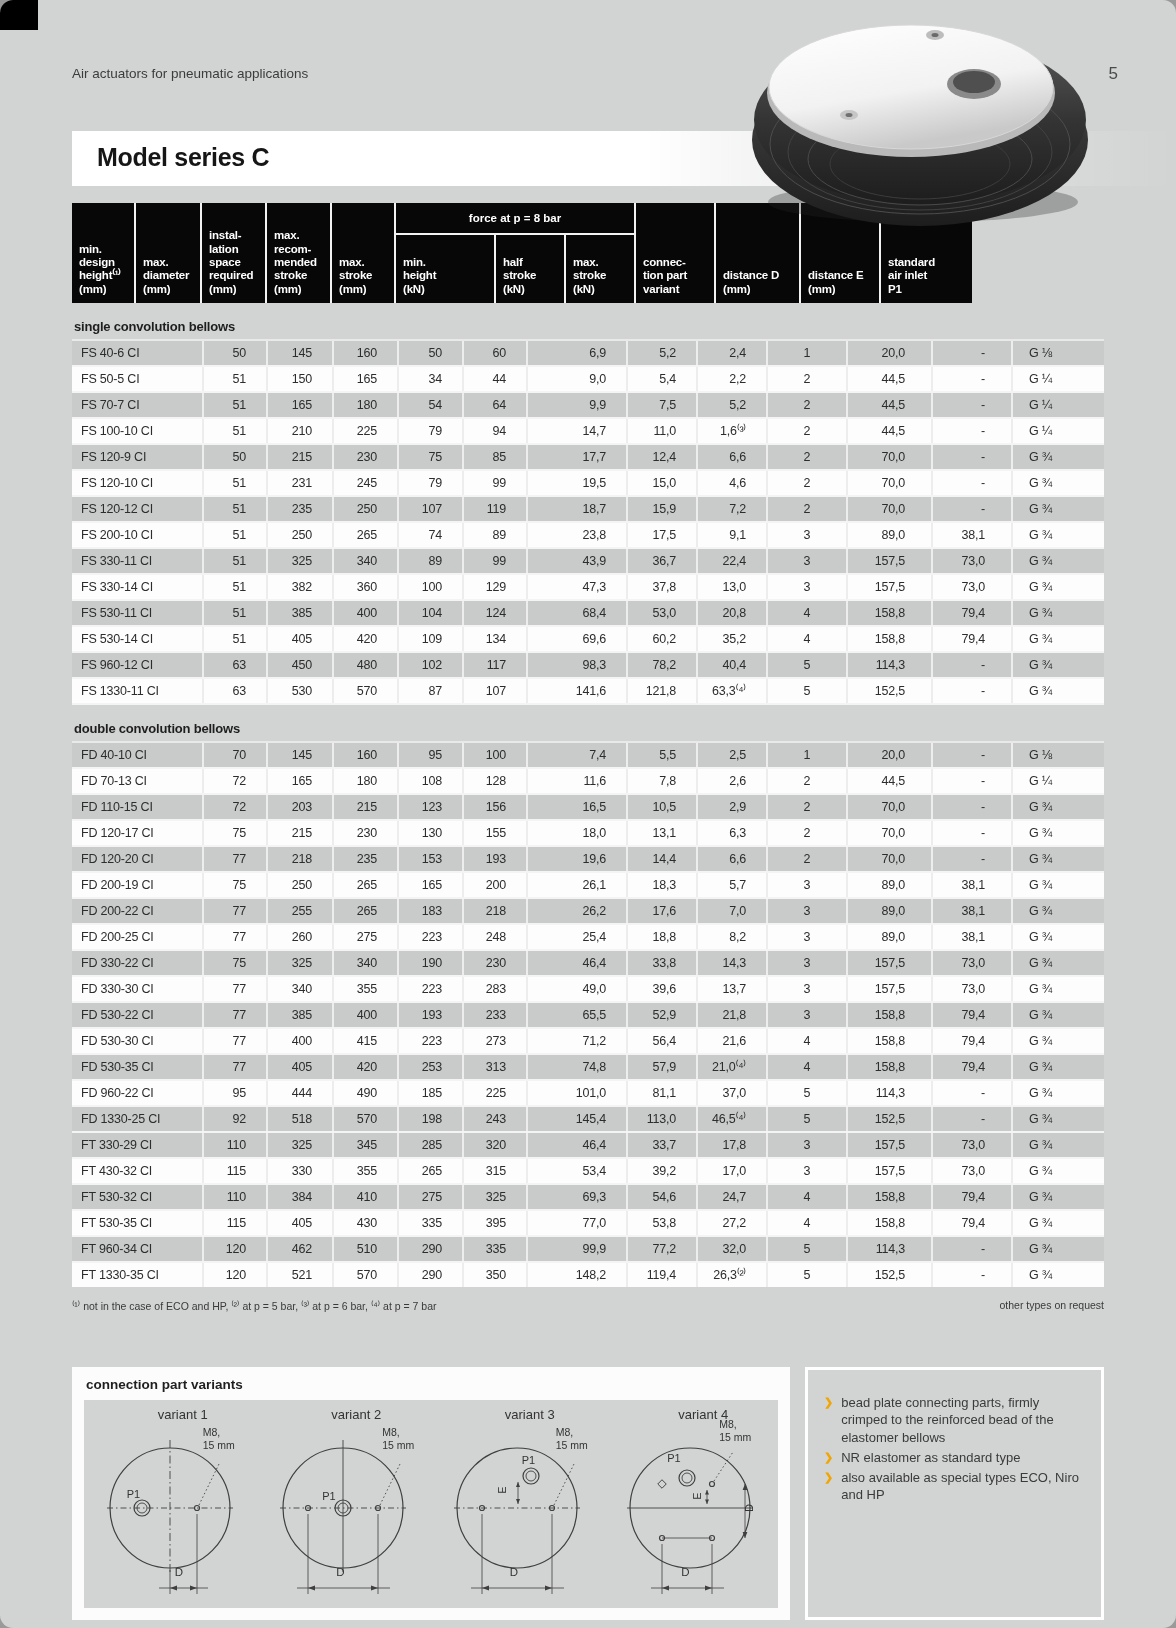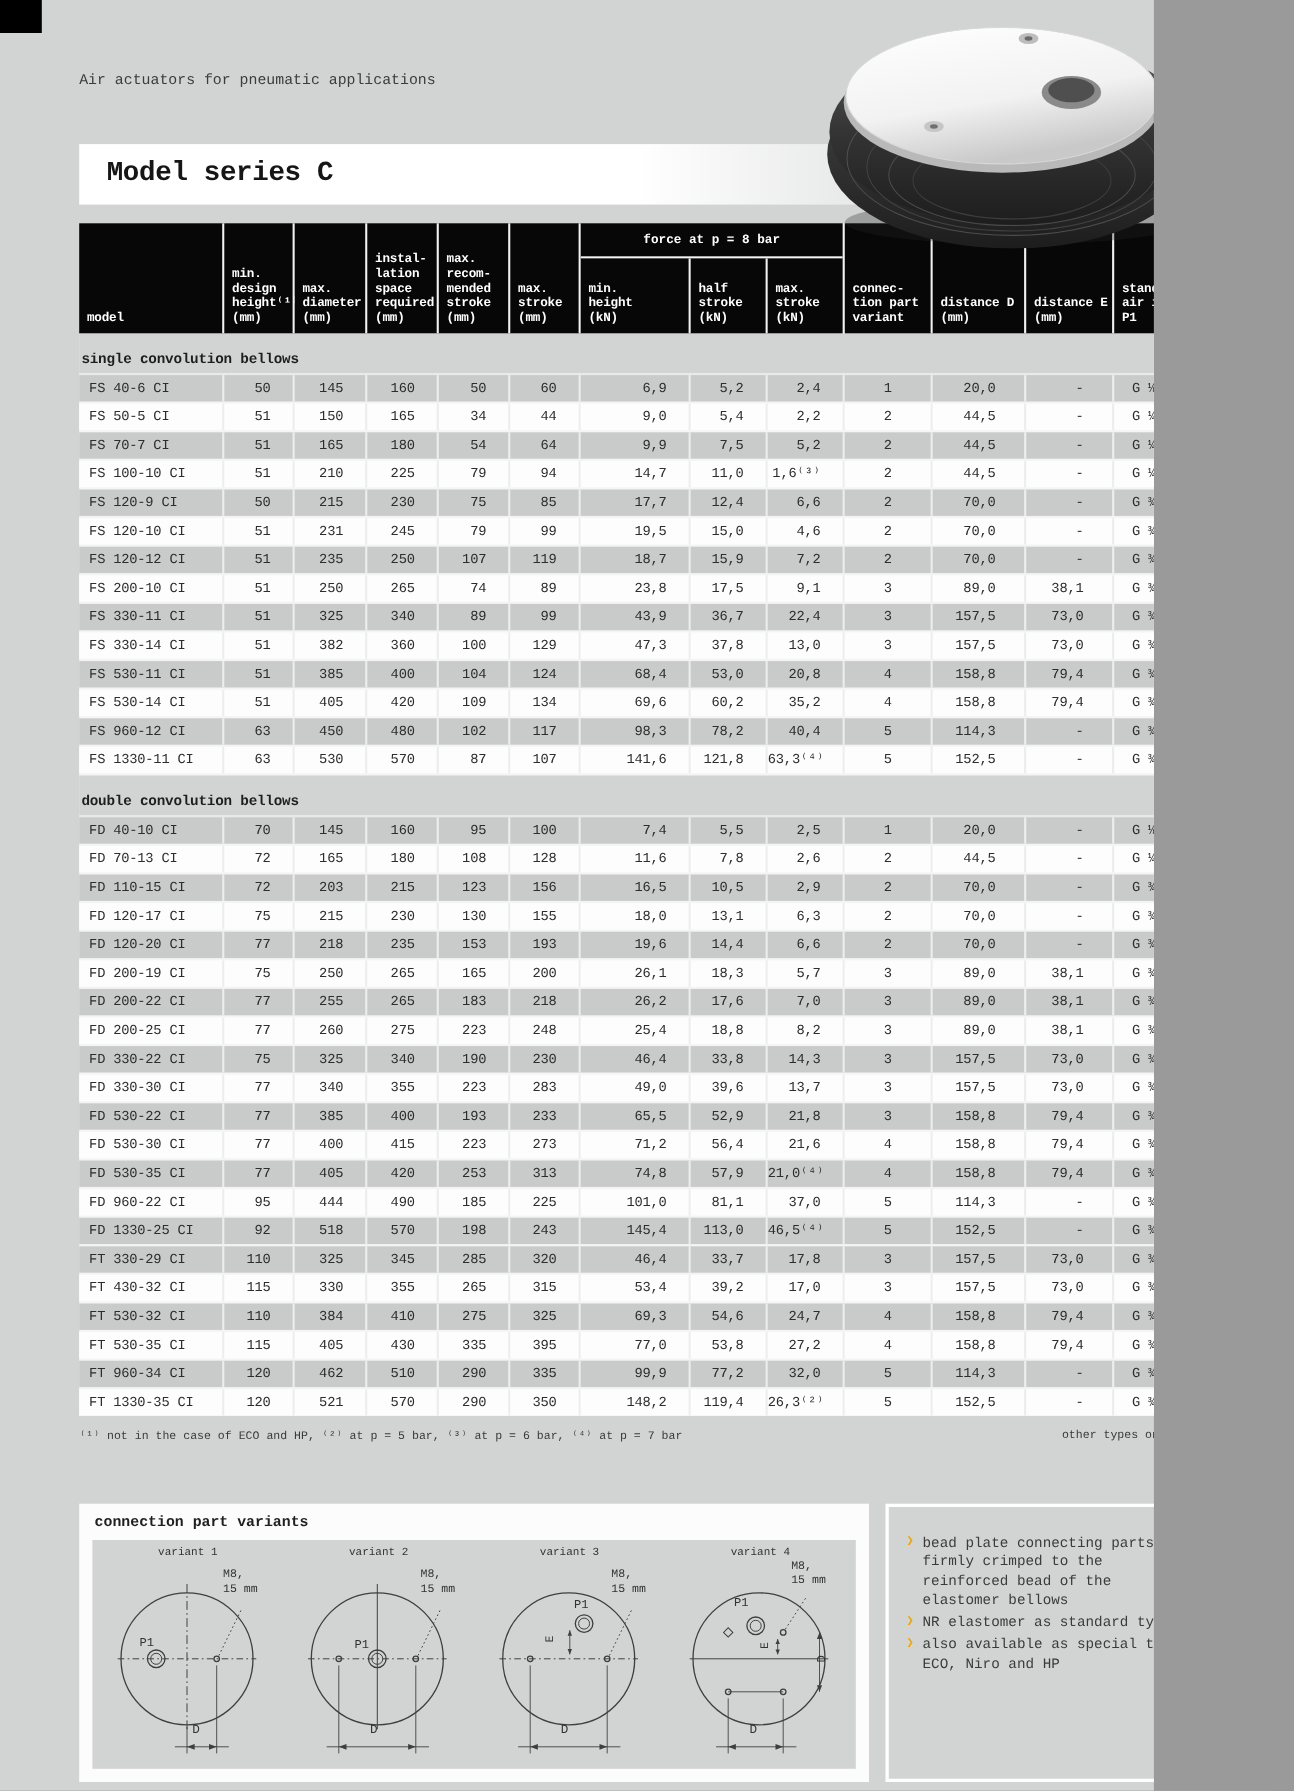--- a/index.html
+++ b/index.html
@@ -1,17 +1,17 @@
 <!DOCTYPE html>
 <html><head>
 <meta charset="utf-8">
 <style>
   html,body{margin:0;padding:0;background:#9a9a9a;}
-  .page{position:relative;width:1049px;height:1628px;background:#d2d3d3;overflow:hidden;
-        font-family:Liberation Mono, monospace;}
+  .page{position:relative;width:1176px;height:1628px;background:#d2d3d3;overflow:hidden;
+        font-family:Liberation Sans, sans-serif;border-radius:13px;}
   .corner{position:absolute;left:0;top:0;width:38px;height:30px;background:#000;z-index:8;}
   .hdr-title{position:absolute;left:72px;top:66px;font-size:13.5px;color:#3c3c3c;z-index:2;}
   .page-num{position:absolute;right:58px;top:64px;font-size:17px;color:#4a4a4a;z-index:2;}
   .banner{position:absolute;left:72px;top:131px;right:0;height:55px;z-index:1;
           background:linear-gradient(to right,#ffffff 0%,#ffffff 52%,rgba(255,255,255,0.25) 82%,rgba(255,255,255,0) 100%);}
   .banner h1{margin:0;padding:12px 0 0 25px;font-size:25px;letter-spacing:-0.3px;color:#161616;}
 
   
   .photo{position:absolute;left:728px;top:-6px;width:392px;height:232px;z-index:6;}
 
@@ -47,21 +47,21 @@
   .c10,.c11{padding-right:26px;}
   .c12{text-align:left;padding-left:16px;padding-right:0;}
   .tfoot{display:flex;justify-content:space-between;margin-top:12px;font-size:10.5px;color:#3a3a3a;}
 
   
   .variants-panel{position:absolute;left:72px;top:1367px;width:718px;height:253px;background:#fcfcfc;box-sizing:border-box;z-index:2;}
   .variants-title{padding:10px 0 0 14px;font-size:13.5px;font-weight:bold;color:#1f1f1f;}
   .variants-inner{margin:8px 12px 0 12px;height:208px;background:#d2d3d3;display:flex;justify-content:space-around;}
   .diag{position:relative;width:172px;height:206px;}
   .diag svg{position:absolute;left:2px;top:20px;}
-  .v-label{position:absolute;top:7px;left:0;width:100%;text-align:center;font-size:10px;color:#333;}
+  .v-label{position:absolute;top:7px;left:12px;width:100%;text-align:center;font-size:13px;color:#333;}
   .m8{position:absolute;font-size:10.5px;line-height:1.2;color:#333;white-space:pre-line;}
   .p1{position:absolute;font-size:11px;color:#333;}
   .dimD{position:absolute;font-size:11.5px;color:#333;}
   .dimE{position:absolute;font-size:10.5px;color:#333;transform:rotate(-90deg);}
   .dimDr{position:absolute;font-size:11px;color:#333;transform:rotate(-90deg);}
 
   .notes-panel{position:absolute;left:805px;top:1367px;width:299px;height:253px;box-sizing:border-box;
       border:3px solid #fff;padding:24px 14px 0 16px;z-index:2;}
   .notes-list{list-style:none;margin:0;padding:0;}
   .notes-list li{display:flex;gap:8px;margin-bottom:3px;font-size:13px;color:#3b3b3b;line-height:1.33;}
@@ -107,21 +107,20 @@
     <ellipse cx="246" cy="90" rx="27" ry="15" fill="#8a8a8a"></ellipse>
     <ellipse cx="246" cy="88" rx="21" ry="11" fill="#4f4f4f"></ellipse>
     <ellipse cx="207" cy="41" rx="9" ry="5" fill="#bdbdbd"></ellipse>
     <ellipse cx="207" cy="41" rx="3.5" ry="2" fill="#6a6a6a"></ellipse>
     <ellipse cx="121" cy="121" rx="9" ry="5" fill="#c6c6c6"></ellipse>
     <ellipse cx="121" cy="121" rx="3.5" ry="2" fill="#707070"></ellipse>
   </svg>
 
   <div class="tablewrap">
     <div class="thead">
-      <div class="hc w0">model</div>
       <div class="hc w1">min.
 design
 height⁽¹⁾
 (mm)</div>
       <div class="hc w2">max.
 diameter
 (mm)</div>
       <div class="hc w3">instal-
 lation
 space

